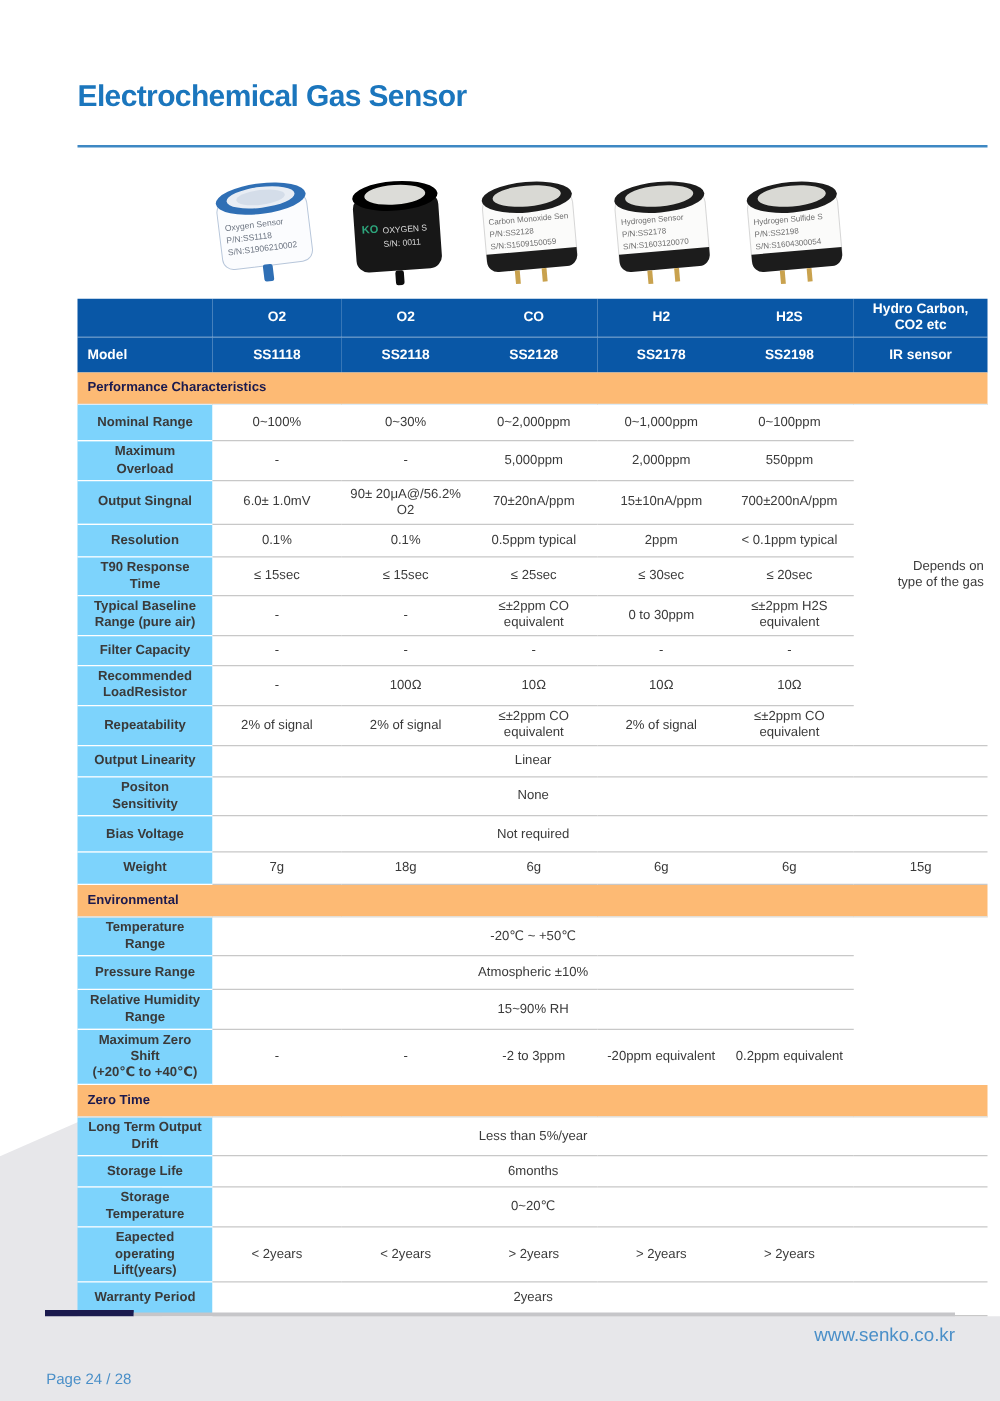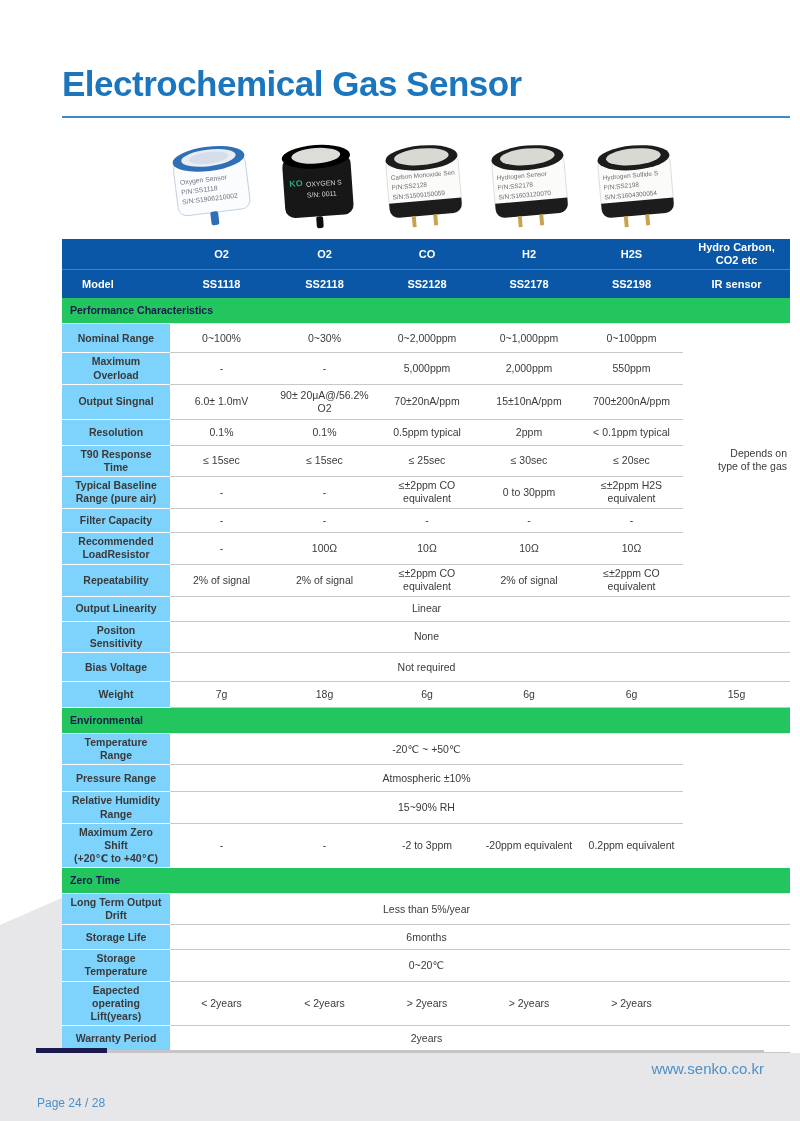--- a/index.html
+++ b/index.html
@@ -3,32 +3,32 @@
 <meta charset="utf-8">
 <style>
   html,body{margin:0;padding:0;background:#fff;}
   .page{position:relative;width:800px;height:1121px;background:#ffffff;overflow:hidden;
         font-family:"Liberation Sans","DejaVu Sans",sans-serif;-webkit-font-smoothing:antialiased;}
   
   .footer-bg{position:absolute;left:0;top:1053px;width:800px;height:68px;background:#e7e7ea;}
   .corner-wedge{position:absolute;left:0;top:0;width:800px;height:1121px;background:#e7e7ea;
         clip-path:polygon(0 925px,130px 868px,130px 1121px,0 1121px);}
   
-  .title{position:absolute;left:62px;top:64px;font-size:35px;font-weight:bold;color:#1b76bd;letter-spacing:-0.5px;}
+  .title{position:absolute;left:62px;top:64px;font-size:24px;font-weight:bold;color:#1b76bd;letter-spacing:-0.5px;}
   .title-rule{position:absolute;left:62px;top:116px;width:728px;height:2px;background:#3e88c3;}
   
   .sensors{position:absolute;left:168px;top:140px;display:flex;gap:18px;}
   .sensor{width:88px;height:96px;}
   
   table.spec{position:absolute;left:62px;top:239px;width:728px;border-collapse:collapse;table-layout:fixed;}
   table.spec td{font-size:10.5px;color:#3a3a3a;vertical-align:middle;padding:2px 3px;line-height:1.25;}
   tr.hdr td{background:#0957a6;color:#ffffff;font-weight:bold;font-size:11px;text-align:center;white-space:pre-line;line-height:1.2;}
-  tr.hdr td.first{text-align:left;padding-left:20px;margin-left:35px;}
+  tr.hdr td.first{text-align:left;padding-left:8px;margin-left:35px;}
   tr.hdr2 td{border-top:1px solid rgba(255,255,255,.25);}
-  tr.sec td{background:#22c55e;color:#1b1a4e;font-weight:bold;text-align:left;padding-left:8px;border-bottom:1px solid #dcecf8;}
+  tr.sec td{background:#fdba74;color:#1b1a4e;font-weight:bold;text-align:left;padding-left:8px;border-bottom:1px solid #dcecf8;}
   td.lbl{background:#7dd3fc;color:#ffffff;font-weight:bold;text-align:center;padding-left:8px;
          border-bottom:1px solid #ffffff;white-space:pre-line;line-height:1.18;}
   td.val{text-align:center;border-bottom:1px solid #c8c8c8;background:#fff;}
   td.nb{border-bottom:none;}
   td.dep{text-align:right;white-space:pre-line;background:#fff;border-bottom:1px solid #c8c8c8;}
   td.blank{background:#fff;}
   td.blank.b{border-bottom:1px solid #c8c8c8;}
   
   .footer-rule-navy{position:absolute;left:36px;top:1048px;width:71px;height:5px;background:#1b1a4e;}
   .footer-rule-gray{position:absolute;left:107px;top:1050px;width:657px;height:3px;background:#c6c6c9;}

